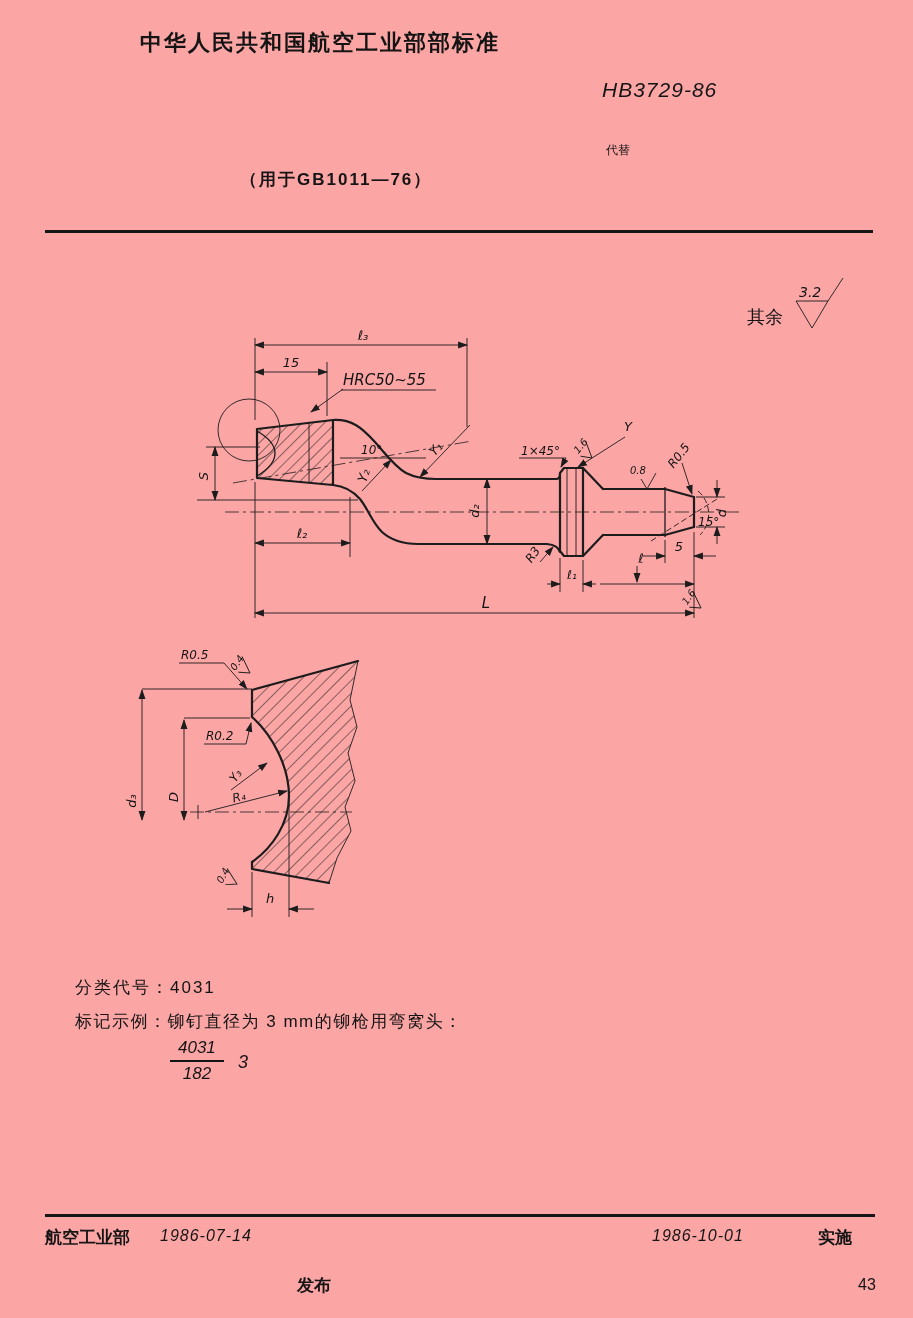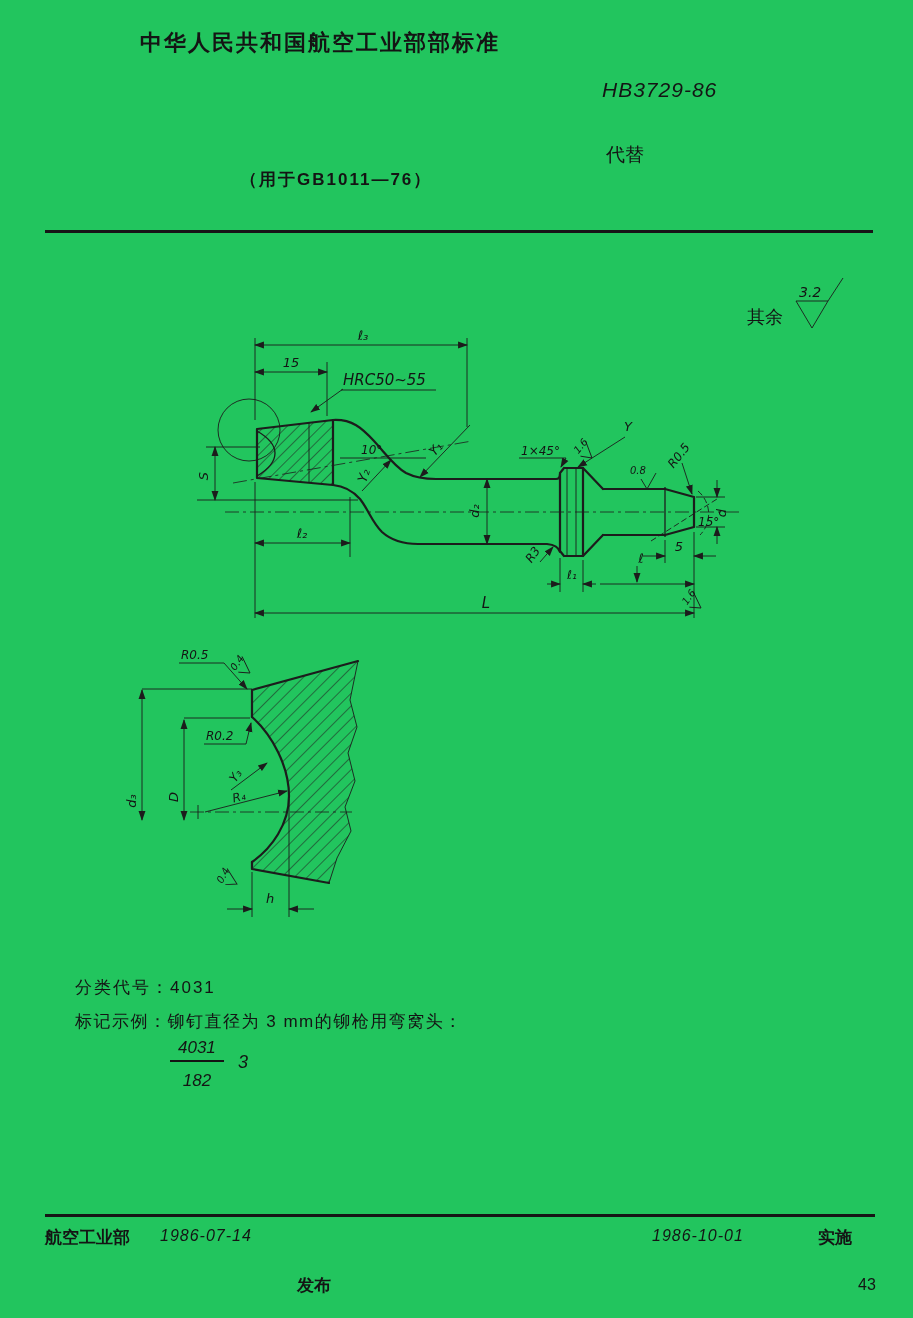--- a/index.html
+++ b/index.html
@@ -1,31 +1,31 @@
 <!DOCTYPE html>
 <html><head>
 <meta charset="utf-8">
 <style>
   html,body{margin:0;padding:0;background:#e8e8e8;}
-  .page{position:relative;width:913px;height:1318px;margin:0 auto;background:#22c55e;
+  .page{position:relative;width:913px;height:1318px;margin:0 auto;background:#fca5a5;
         font-family:"Liberation Sans","DejaVu Sans",sans-serif;color:#141414;overflow:hidden;}
   .abs{position:absolute;white-space:nowrap;}
   .org{left:140px;top:28px;font-size:22px;font-weight:bold;letter-spacing:2px;}
   .doc-title{left:165px;top:98px;font-size:28px;font-weight:bold;letter-spacing:24px;}
   .doc-sub{left:240px;top:168px;font-size:17px;font-weight:bold;letter-spacing:2px;text-align:right;}
   .std-no{left:602px;top:78px;font-size:21px;font-style:italic;letter-spacing:1px;}
-  .supersede{left:606px;top:142px;font-size:19px;}
+  .supersede{left:606px;top:142px;font-size:12px;}
   .rule{position:absolute;background:#161616;}
   .rule-top{left:45px;top:230px;width:828px;height:3px;}
   .rule-bot{left:45px;top:1214px;width:830px;height:3px;}
   .cls-line{left:75px;top:976px;font-size:17px;letter-spacing:2px;}
   .mark-line{left:75px;top:1010px;font-size:17px;letter-spacing:1.5px;}
   .frac{left:170px;top:1038px;text-align:center;font-size:17px;font-style:italic;}
   .frac .nu{padding:0 8px 2px 8px;border-bottom:2px solid #141414;}
-  .frac .de{padding-top:9px;}
+  .frac .de{padding-top:2px;}
   .frac-size{left:238px;top:1052px;font-size:18px;font-style:italic;}
   .ft{top:1226px;font-size:17px;font-weight:bold;}
   .ft-date{top:1227px;font-size:16px;font-style:italic;font-weight:normal;letter-spacing:1px;}
   .pageno{left:858px;top:1276px;font-size:16px;}
   svg{position:absolute;overflow:visible;}
   svg text{fill:#141414;font-family:"DejaVu Sans","Liberation Sans",sans-serif;}
   .t{stroke:#1c1c1c;stroke-width:.9;fill:none;}
   .o{stroke:#1c1c1c;stroke-width:2.2;fill:none;stroke-linecap:round;}
   .m{stroke:#1c1c1c;stroke-width:1.3;fill:none;}
   .cl{stroke:#1c1c1c;stroke-width:.8;fill:none;stroke-dasharray:14 4 3 4;}

